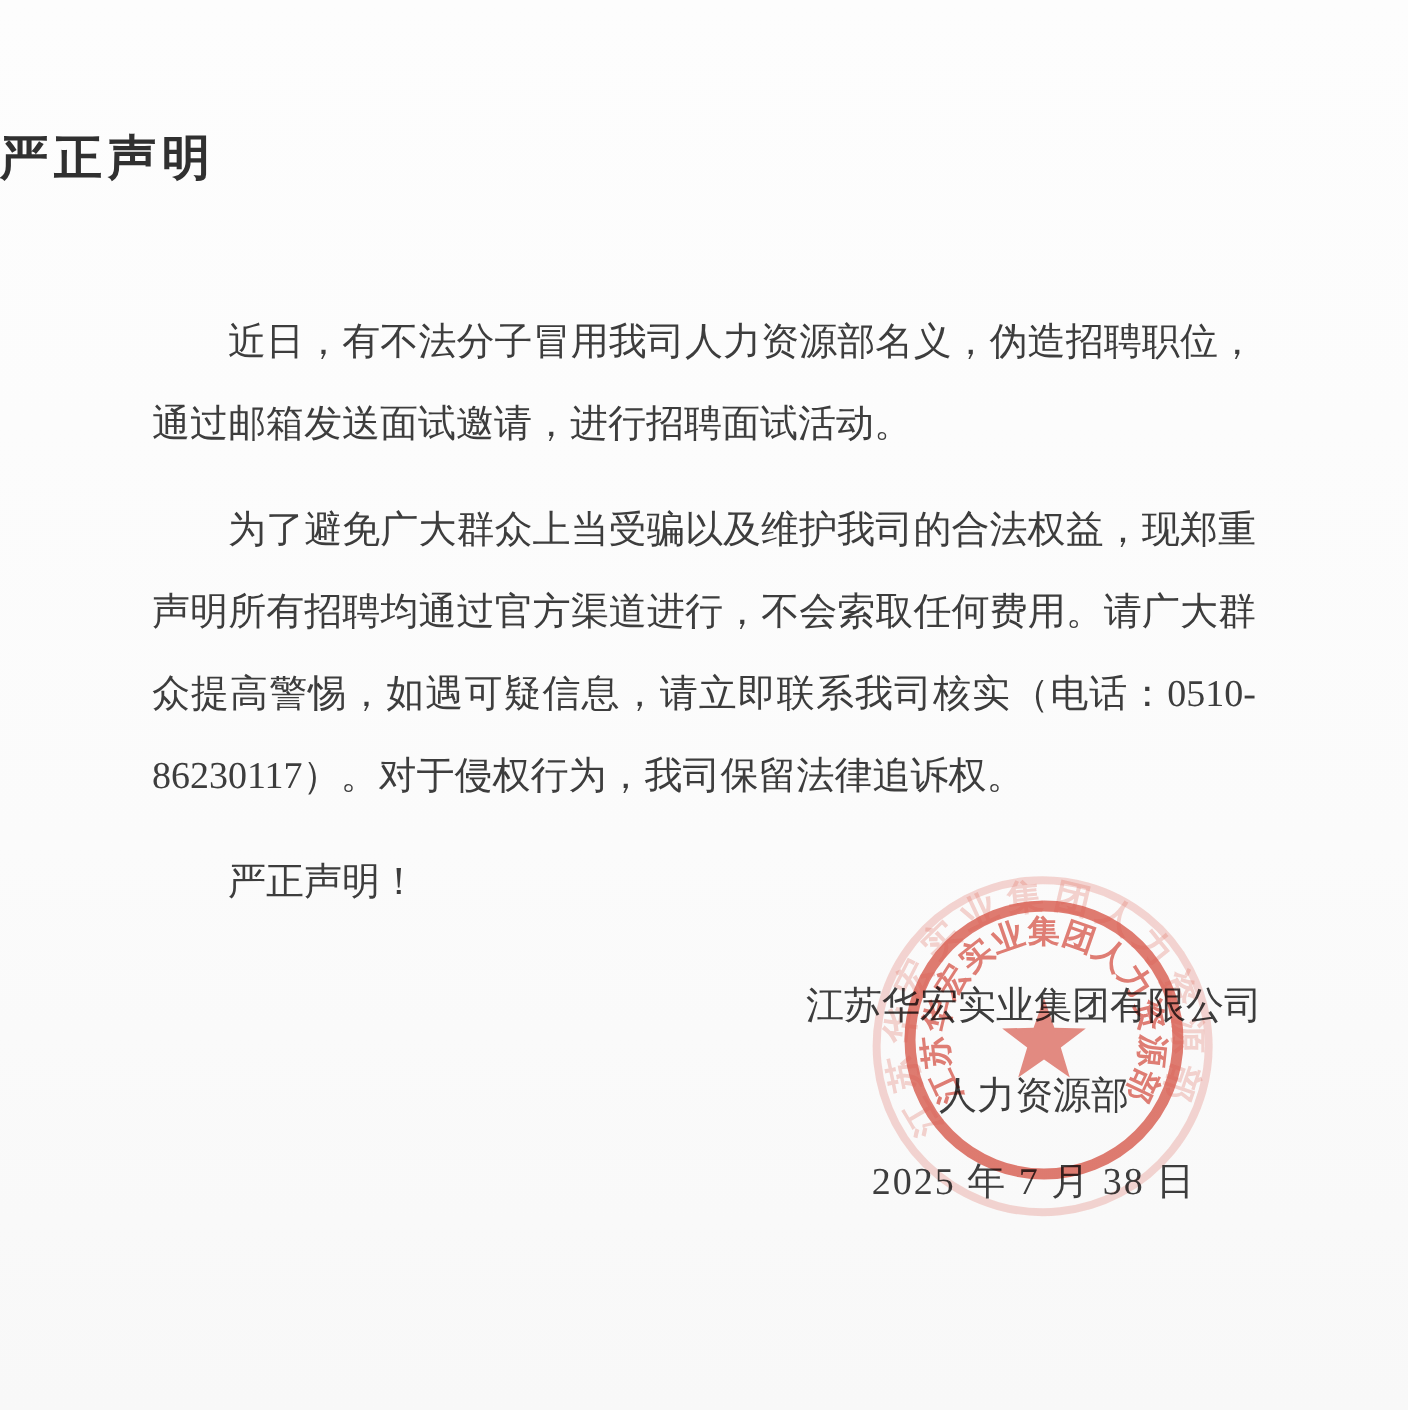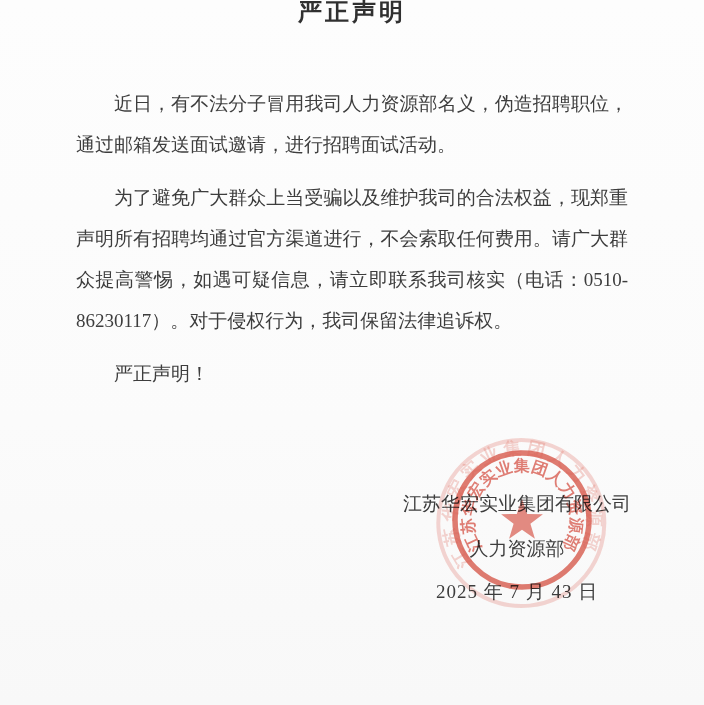--- a/index.html
+++ b/index.html
@@ -6,21 +6,22 @@
   .page{
     position:relative;
     width:704px;height:705px;
     background:linear-gradient(180deg,#fdfdfd 0%,#fbfbfb 60%,#f8f8f8 100%);
     font-family:"Liberation Serif","DejaVu Serif",serif;
     color:#3d3d3d;
     overflow:hidden;
   }
   .title{
     margin:0;
-    text-align:center;
+    padding-top:68px;
+    text-align:left;
     font-size:24px;
     line-height:1;
     font-weight:bold;
     letter-spacing:3px;
     color:#303030;
   }
   .body{
     margin:59px 64px 0 64px;
     width:576px;
     font-size:19px;
@@ -71,21 +72,21 @@
 
   <div class="body">
     <p>近日，有不法分子冒用我司人力资源部名义，伪造招聘职位，通过邮箱发送面试邀请，进行招聘面试活动。</p>
     <p>为了避免广大群众上当受骗以及维护我司的合法权益，现郑重声明所有招聘均通过官方渠道进行，不会索取任何费用。请广大群众提高警惕，如遇可疑信息，请立即联系我司核实（电话：0510-86230117）。对于侵权行为，我司保留法律追诉权。</p>
     <p>严正声明！</p>
   </div>
 
   <div class="signature">
     <div class="company">江苏华宏实业集团有限公司</div>
     <div class="dept">人力资源部</div>
-    <div class="date">2025 年 7 月 43 日</div>
+    <div class="date">2025 年 7 月 38 日</div>
   </div>
 
   <svg class="seal" viewBox="-110 -110 220 220" aria-hidden="true">
     <defs>
       <path id="arcMain" d="M -40.1 28.1 A 49 49 0 1 1 40.1 28.1" fill="none"></path>
       <path id="arcGhost" d="M -54.1 37.9 A 66 66 0 1 1 54.1 37.9" fill="none"></path>
     </defs>
 
     <g transform="rotate(-6)">
       <circle class="ghost-ring" r="83" cx="-1" cy="3"></circle>

